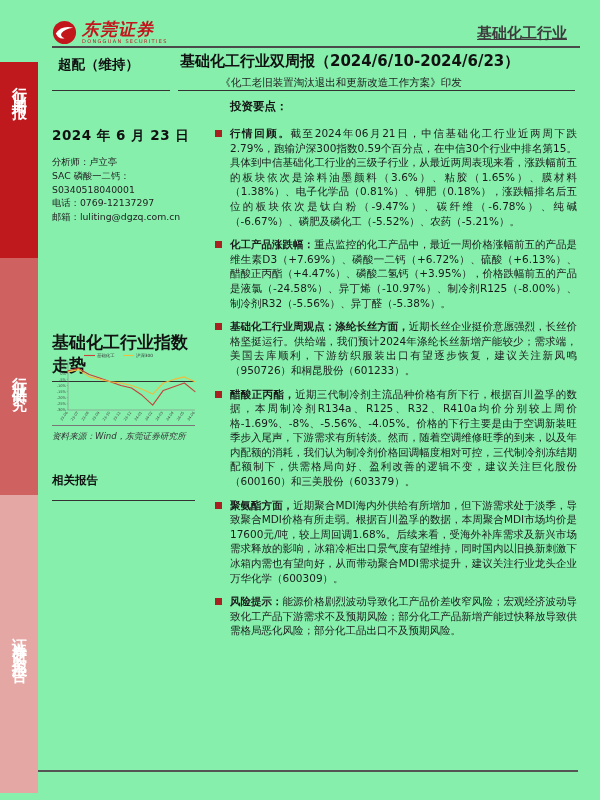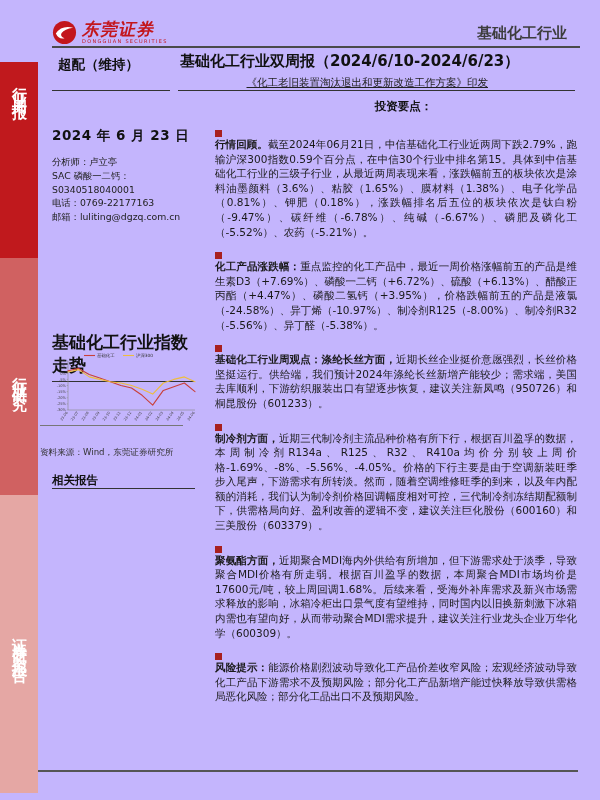--- a/index.html
+++ b/index.html
@@ -1,57 +1,57 @@
 <!DOCTYPE html>
 <html><head>
 <meta charset="utf-8">
 <style>
   html,body{margin:0;padding:0;}
-  .page{position:relative;width:600px;height:800px;background:#c4b5fd;overflow:hidden;
+  .page{position:relative;width:600px;height:800px;background:#86efac;overflow:hidden;
         font-family:"DejaVu Sans","Liberation Sans",sans-serif;color:#111;}
 
   
   .seg{position:absolute;left:0;width:38px;display:flex;justify-content:center;color:#fff;}
   .seg .vtext{writing-mode:vertical-rl;text-orientation:upright;font-weight:bold;
               font-size:15px;letter-spacing:6px;}
   .seg1{top:62px;height:196px;background:#c0191d;}
   .seg1 .vtext{margin-top:13px;}
   .seg2{top:258px;height:237px;background:#d06161;align-items:center;}
   .seg3{top:495px;height:298px;background:#e5a7a4;align-items:center;}
 
   
   .logo{position:absolute;left:52px;top:20px;display:flex;align-items:center;}
   .logo-icon{width:25px;height:25px;margin-right:5px;}
   .logo-name{color:#c3161c;font-size:17px;font-weight:bold;font-style:italic;
              font-family:"DejaVu Serif","Liberation Serif",serif;letter-spacing:1px;line-height:17px;}
   .logo-sub{color:#c3161c;font-size:5px;letter-spacing:1.3px;line-height:6px;}
-  .industry-tag{position:absolute;top:24px;right:33px;font-size:15px;font-weight:bold;color:#3d3d3d;}
+  .industry-tag{position:absolute;top:24px;right:33px;font-size:15px;font-weight:bold;color:#3d3d3d;text-decoration:underline;}
   .header-rule{position:absolute;left:52px;top:46px;width:528px;height:2px;background:#4a4a4a;}
 
   .rating{position:absolute;left:58px;top:56px;font-size:13.5px;font-weight:bold;text-align:right;}
   .report-title{position:absolute;left:180px;top:52px;width:400px;font-size:15px;font-weight:bold;}
-  .report-subtitle{position:absolute;left:174px;top:76px;width:314px;text-align:right;font-size:10.5px;color:#222;text-decoration:underline;}
+  .report-subtitle{position:absolute;left:184px;top:76px;width:314px;text-align:center;font-size:10.5px;color:#222;}
   .underline-left{position:absolute;left:52px;top:90px;width:118px;border-bottom:1.5px solid #333;}
   .underline-right{position:absolute;left:178px;top:90px;width:397px;border-bottom:1.5px solid #333;}
 
   
   .date{position:absolute;left:52px;top:127px;font-size:13.5px;font-weight:bold;letter-spacing:.5px;text-align:right;}
   .analyst{position:absolute;left:52px;top:155px;font-size:9.3px;color:#222;line-height:13.8px;}
   .chart-title{position:absolute;left:52px;top:331px;width:143px;font-size:17px;font-weight:bold;
                padding-bottom:4px;border-bottom:1.5px solid #333;}
   .chart-wrap{position:absolute;left:50px;top:351px;width:150px;height:76px;}
-  .source-note{position:absolute;left:40px;top:425px;width:143px;border-top:1px solid #777;
-               padding-top:21px;font-size:8.6px;color:#333;}
+  .source-note{position:absolute;left:52px;top:425px;width:143px;border-top:1px solid #777;
+               padding-top:5px;font-size:8.6px;color:#333;font-style:italic;}
   .related-title{position:absolute;left:52px;top:473px;width:143px;font-size:11.5px;font-weight:bold;
-               padding-bottom:0;border-bottom:1.5px solid #333;}
+               padding-bottom:12px;border-bottom:1.5px solid #333;}
 
   
   .main{position:absolute;left:215px;top:99px;width:362px;}
-  .main-heading{font-size:11.5px;font-weight:bold;margin:0 0 12px 15px;text-align:center;}
-  .bullet{display:flex;margin-bottom:9px;flex-direction:column;}
+  .main-heading{font-size:11.5px;font-weight:bold;margin:0 0 12px 15px;}
+  .bullet{display:flex;margin-bottom:9px;}
   .bullet-marker{flex:0 0 auto;width:7px;height:7px;background:#a8201f;margin:4px 8px 0 0;}
   .bullet-text{font-size:10.5px;line-height:14.6px;color:#1a1a1a;text-align:justify;}
 
   
   .footer-rule{position:absolute;left:38px;top:770px;width:540px;height:2px;background:#555;}
   .footer-text{position:absolute;left:57px;top:776px;font-size:8.3px;line-height:11.5px;color:#222;}
 </style>
 </head>
 <body>
 
@@ -87,21 +87,21 @@
   <div class="report-subtitle">《化工老旧装置淘汰退出和更新改造工作方案》印发</div>
   <div class="underline-left"></div>
   <div class="underline-right"></div>
 
   <div class="date">2024 年 6 月 23 日</div>
   <div class="analyst">
 
   <div>分析师：卢立亭</div>
       <div>SAC 磷酸一二钙：</div>
       <div>S0340518040001</div>
-      <div>电话：0769-22177163</div>
+      <div>电话：0769-12137297</div>
       <div>邮箱：luliting@dgzq.com.cn</div>
     </div>
 
   <div class="chart-title">基础化工行业指数走势</div>
   <div class="chart-wrap">
     <svg id="trend-svg" width="150" height="76" viewBox="0 0 150 76">
         <line x1="18" y1="10" x2="18" y2="59" stroke="#888" stroke-width="0.6"></line>
         <line x1="18" y1="59" x2="145" y2="59" stroke="#888" stroke-width="0.6"></line>
         <line x1="16.7" y1="10" x2="18" y2="10" stroke="#888" stroke-width="0.5"></line>
         <text x="16" y="11.3" text-anchor="end" font-size="3.6" fill="#444">10%</text>
@@ -156,21 +156,21 @@
         <div class="bullet">
           <span class="bullet-marker"></span>
           <span class="bullet-text"><b>化工产品涨跌幅：</b><span>重点监控的化工产品中，最近一周价格涨幅前五的产品是维生素D3（+7.69%）、磷酸一二钙（+6.72%）、硫酸（+6.13%）、醋酸正丙酯（+4.47%）、磷酸二氢钙（+3.95%），价格跌幅前五的产品是液氯（-24.58%）、异丁烯（-10.97%）、制冷剂R125（-8.00%）、制冷剂R32（-5.56%）、异丁醛（-5.38%）。</span></span>
         </div>
         <div class="bullet">
           <span class="bullet-marker"></span>
           <span class="bullet-text"><b>基础化工行业周观点：涤纶长丝方面，</b><span>近期长丝企业挺价意愿强烈，长丝价格坚挺运行。供给端，我们预计2024年涤纶长丝新增产能较少；需求端，美国去库顺利，下游纺织服装出口有望逐步恢复，建议关注新凤鸣（950726）和桐昆股份（601233）。</span></span>
         </div>
         <div class="bullet">
           <span class="bullet-marker"></span>
-          <span class="bullet-text"><b>制冷剂方面，</b><span>近期三代制冷剂主流品种价格有所下行，根据百川盈孚的数据，本周制冷剂R134a、R125、R32、R410a均价分别较上周价格-1.69%、-8%、-5.56%、-4.05%。价格的下行主要是由于空调新装旺季步入尾声，下游需求有所转淡。然而，随着空调维修旺季的到来，以及年内配额的消耗，我们认为制冷剂价格回调幅度相对可控，三代制冷剂冻结期配额制下，供需格局向好、盈利改善的逻辑不变，建议关注巨化股份（600160）和三美股份（603379）。</span></span>
+          <span class="bullet-text"><b>醋酸正丙酯，</b><span>近期三代制冷剂主流品种价格有所下行，根据百川盈孚的数据，本周制冷剂R134a、R125、R32、R410a均价分别较上周价格-1.69%、-8%、-5.56%、-4.05%。价格的下行主要是由于空调新装旺季步入尾声，下游需求有所转淡。然而，随着空调维修旺季的到来，以及年内配额的消耗，我们认为制冷剂价格回调幅度相对可控，三代制冷剂冻结期配额制下，供需格局向好、盈利改善的逻辑不变，建议关注巨化股份（600160）和三美股份（603379）。</span></span>
         </div>
         <div class="bullet">
           <span class="bullet-marker"></span>
           <span class="bullet-text"><b>聚氨酯方面，</b><span>近期聚合MDI海内外供给有所增加，但下游需求处于淡季，导致聚合MDI价格有所走弱。根据百川盈孚的数据，本周聚合MDI市场均价是17600元/吨，较上周回调1.68%。后续来看，受海外补库需求及新兴市场需求释放的影响，冰箱冷柜出口景气度有望维持，同时国内以旧换新刺激下冰箱内需也有望向好，从而带动聚合MDI需求提升，建议关注行业龙头企业万华化学（600309）。</span></span>
         </div>
         <div class="bullet">
           <span class="bullet-marker"></span>
           <span class="bullet-text"><b>风险提示：</b><span>能源价格剧烈波动导致化工产品价差收窄风险；宏观经济波动导致化工产品下游需求不及预期风险；部分化工产品新增产能过快释放导致供需格局恶化风险；部分化工品出口不及预期风险。</span></span>
         </div>
       </div>

